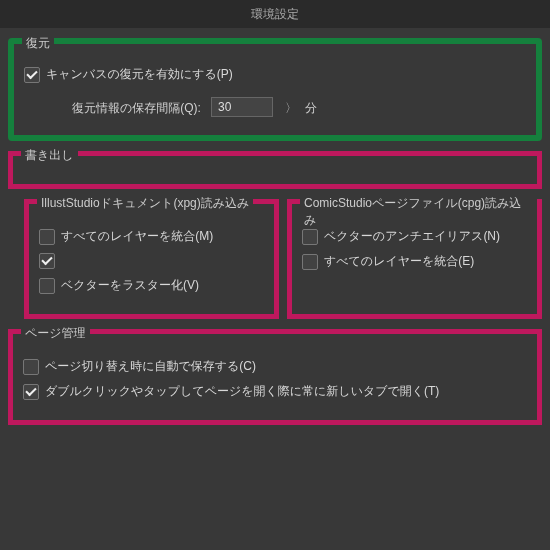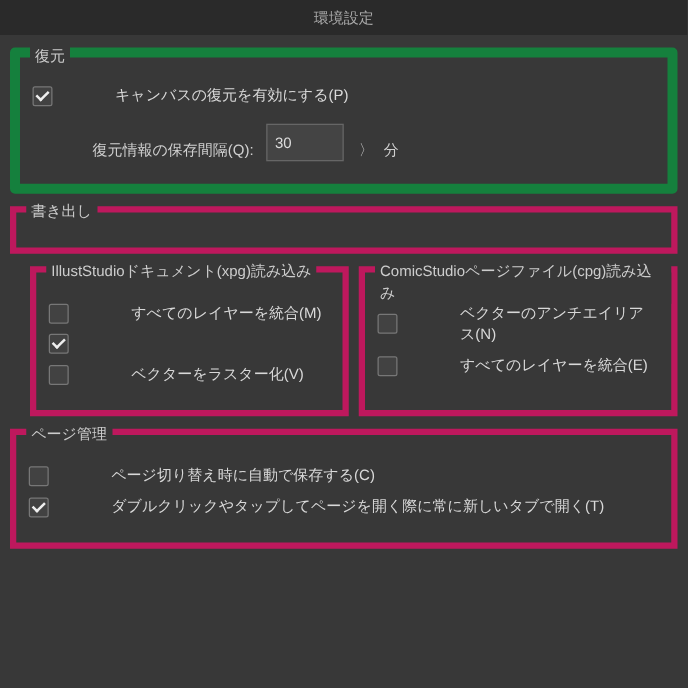--- a/index.html
+++ b/index.html
@@ -19,39 +19,38 @@
     font-size: 12px;
   }
   .content { padding: 10px 8px 8px 8px; }
   .group {
     border: 5px solid #be185d;
     position: relative;
     margin-bottom: 10px;
     padding: 16px 10px 12px 10px;
   }
   .group.highlight {
-    border: 8px solid #15803d;
+    border: 6px solid #15803d;
     border-radius: 4px;
     padding: 14px 24px 18px 10px;
   }
   .group-title {
     position: absolute;
     top: -9px; left: 8px;
     background: #383838;
     padding: 0 4px;
     color: #ccc;
     font-size: 12px;
   }
   .row2 { display: flex; gap: 8px; padding-left: 16px; }
   .row2 > .group { flex: 1; margin-bottom: 10px; }
   .check {
     display: flex; align-items: center;
     margin: 8px 0;
     cursor: default;
-    gap: 44px;
   }
   .checkbox {
     width: 16px; height: 16px;
     border: 1px solid #777;
     background: #424242;
     border-radius: 2px;
     display: flex; align-items: center; justify-content: center;
     margin-right: 6px;
     flex-shrink: 0;
   }
@@ -62,21 +61,21 @@
     border-width: 0 2px 2px 0;
     transform: rotate(45deg) translate(-1px,-1px);
   }
   .check-label { color: #d8d8d8; }
   .interval {
     display: flex; align-items: flex-end;
     margin-left: 48px; margin-top: 14px;
   }
   .interval-label { margin-right: 10px; }
   .num-input {
-    width: 62px; height: 30px;
+    width: 62px; height: 20px;
     background: #444; border: 1px solid #666;
     color: #ddd; padding: 0 6px;
     font-size: 12px;
   }
   .spinner {
     color: #bbb; padding: 0 8px 0 12px; font-size: 12px;
     cursor: default;
   }
   .unit { color: #d0d0d0; }
 </style>

